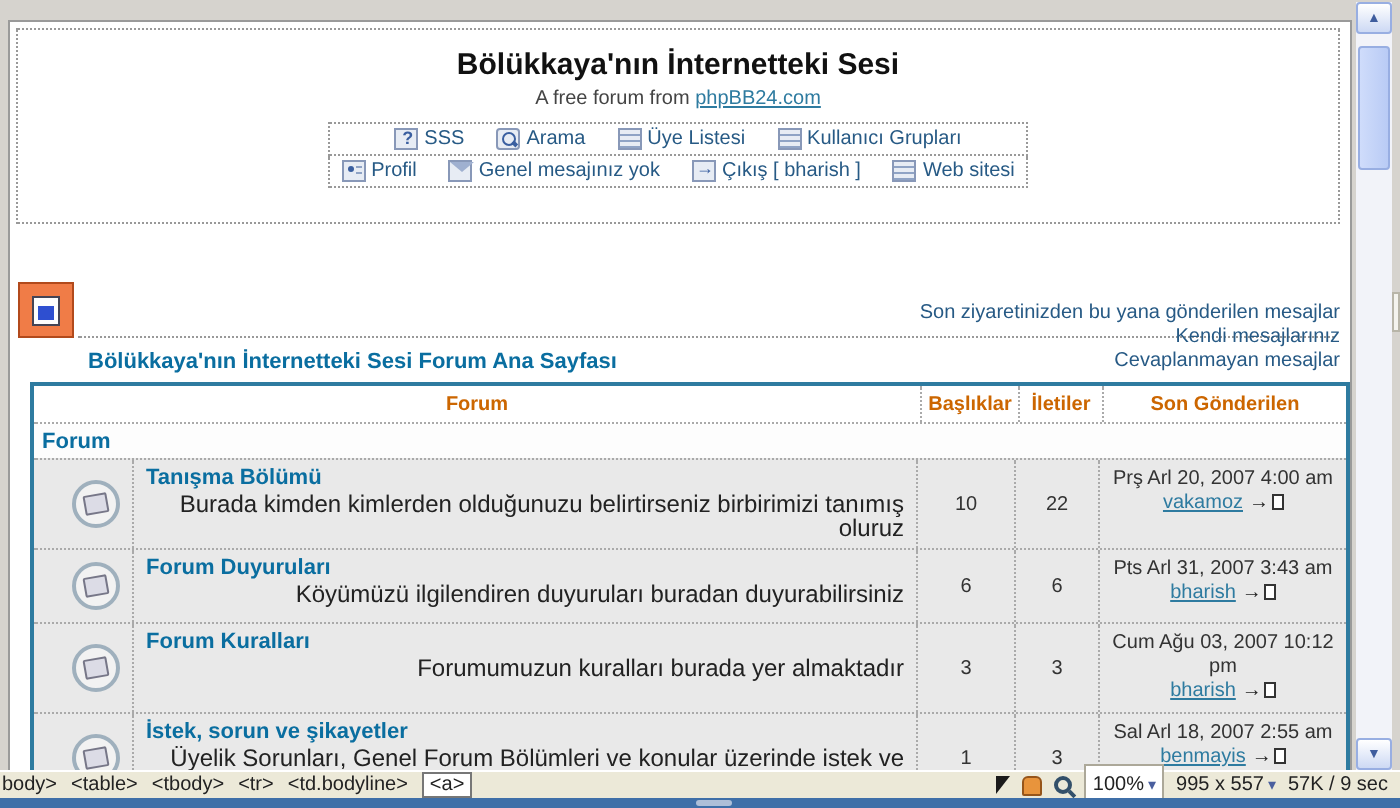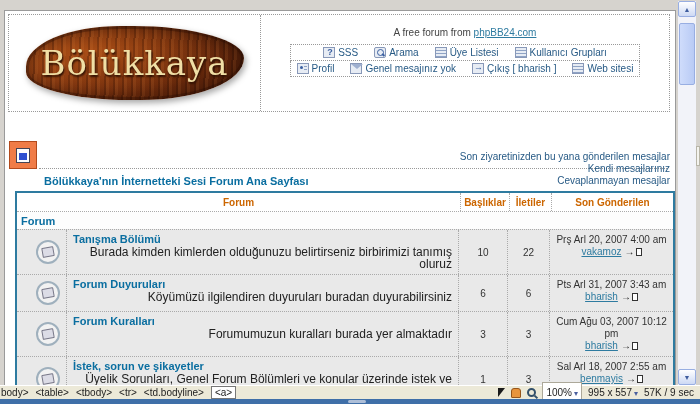--- a/index.html
+++ b/index.html
@@ -138,26 +138,22 @@
     background:#aebfd8; border-radius:2px; cursor:pointer; }
 </style>
 </head>
 <body>
 
 <div id="screen">
 
   <div class="doc">
 
     <div class="banner">
-      <div class="logo-cell">
-        <div class="wood">
-          <span>Bölükkaya</span>
-        </div>
-      </div>
       <div class="head-cell">
+        <div class="site-title">Bölükkaya'nın İnternetteki Sesi</div>
         <div class="site-sub"><span>A free forum from </span><a>phpBB24.com</a></div>
         <div class="nav-wrap">
           <div class="nav-box">
             <span class="nav-item">
                 <span class="mi q"></span>
                 <span>SSS</span>
               </span>
             <span class="nav-item">
                 <span class="mi mag"></span>
                 <span>Arama</span>

